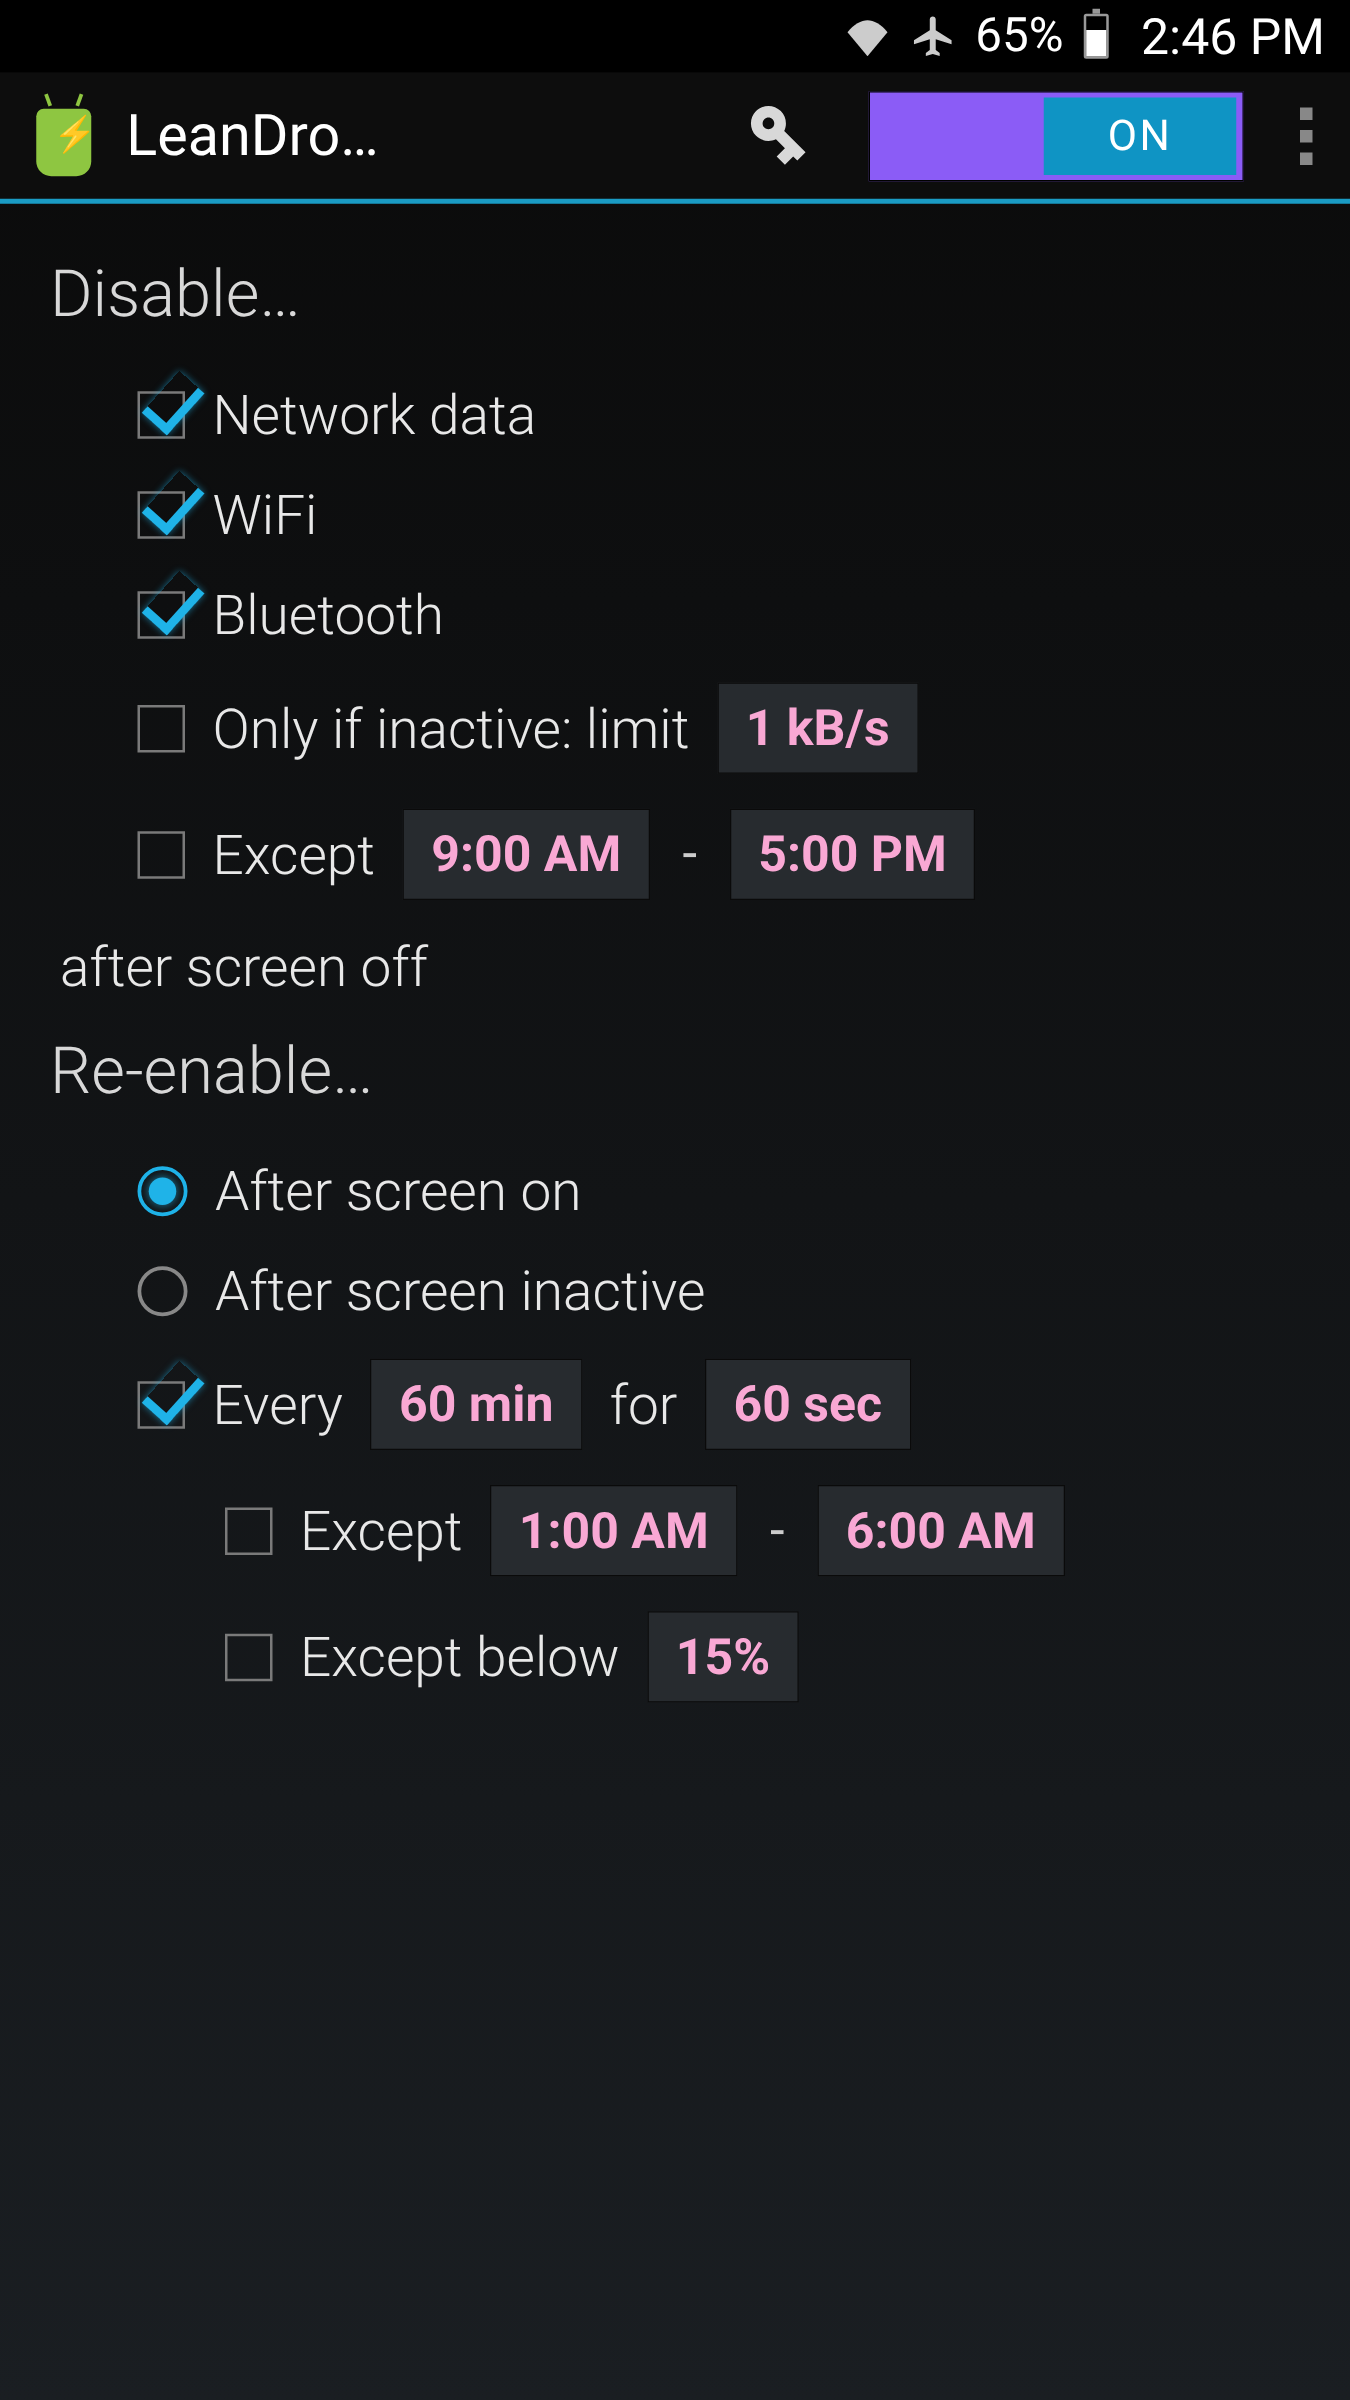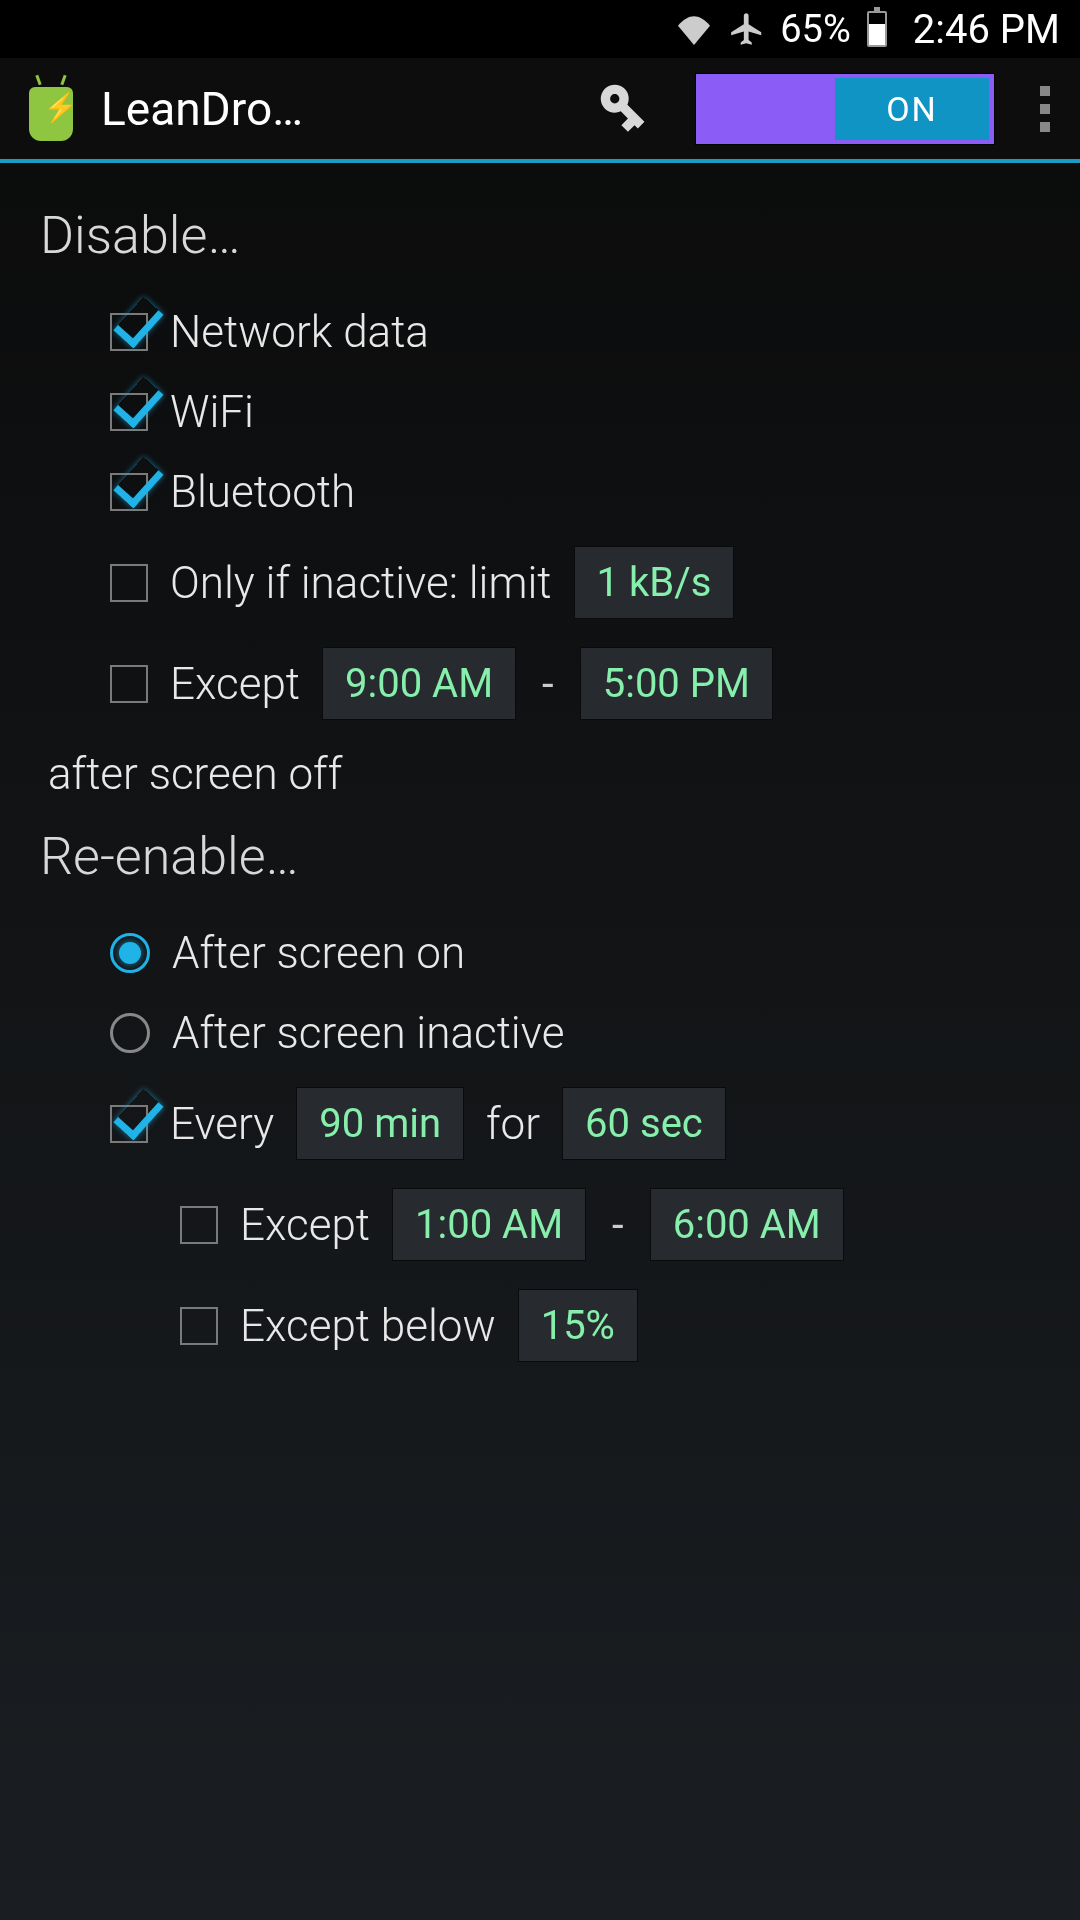--- a/index.html
+++ b/index.html
@@ -219,22 +219,22 @@
     .option-label {
       font-size: 44px;
       color: #e8e8e8;
       font-weight: 300;
     }
     .chip {
       background: #272b2f;
       border: 1px solid #0a0a0a;
       padding: 12px 22px;
       font-size: 40px;
-      color: #86efac;
-      font-weight: 400;
+      color: #f9a8d4;
+      font-weight: 700;
     }
     .chip.highlight {
       background: #565656;
     }
     .dash {
       font-size: 42px;
       color: #ccc;
       margin: 0 4px;
     }
     .row-standalone {
@@ -331,21 +331,21 @@
   </div>
 
   <div class="option-row indent">
     <div class="radio"></div>
     <div class="option-label">After screen inactive</div>
   </div>
 
   <div class="option-row indent">
     <div class="checkbox checked"></div>
     <div class="option-label">Every</div>
-    <div class="chip">90 min</div>
+    <div class="chip">60 min</div>
     <div class="option-label">for</div>
     <div class="chip">60 sec</div>
   </div>
 
   <div class="option-row indent2">
     <div class="checkbox"></div>
     <div class="option-label">Except</div>
     <div class="chip">1:00 AM</div>
     <span class="dash">-</span>
     <div class="chip">6:00 AM</div>

